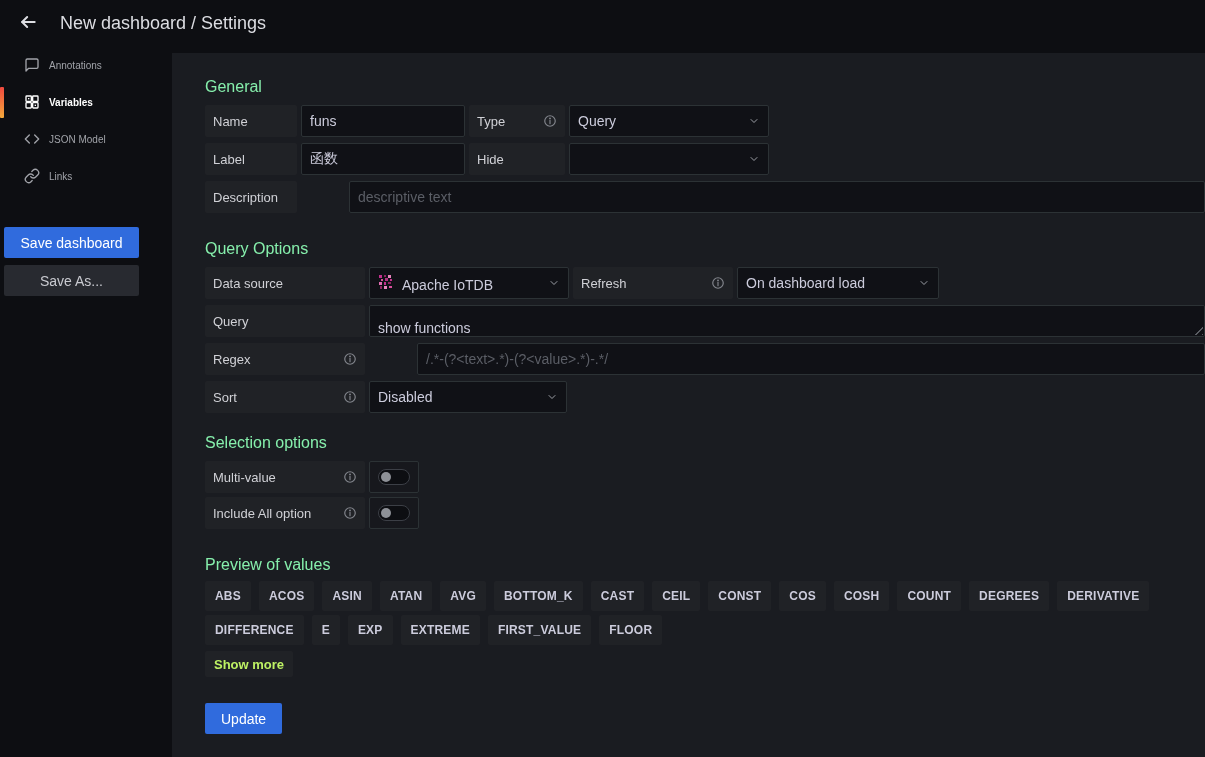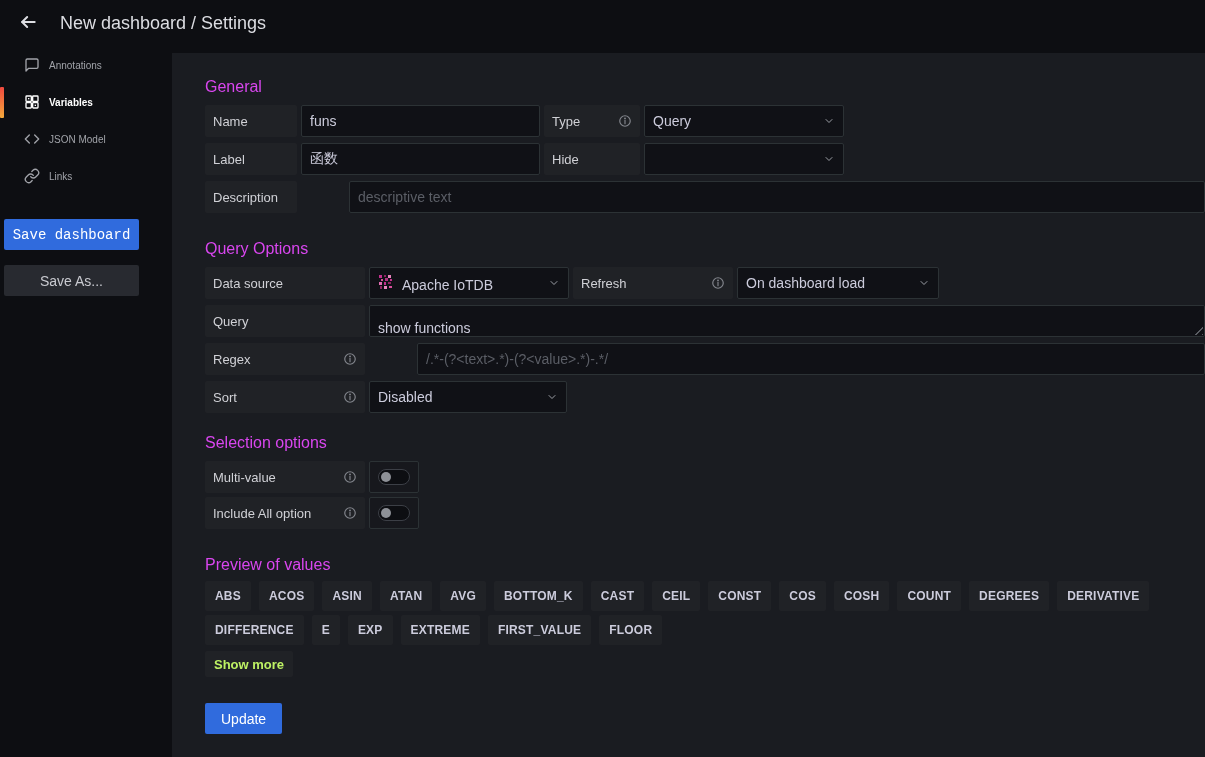--- a/index.html
+++ b/index.html
@@ -29,37 +29,37 @@
   .nav-item.active::before { content:""; position:absolute; left:0; top:3px; bottom:3px; width:4px;
     border-radius:1px; background:linear-gradient(180deg,#f0493f,#f5a93b); }
   .side-btn { position:absolute; left:4px; width:135px; height:31px; border:none; border-radius:2px;
     font-size:14px; font-weight:500; cursor:pointer; font-family:inherit; }
   .btn-primary { background:#306bdd; color:#ffffff; }
   .btn-secondary { background:#282a30; color:#c9cad0; }
 
   
   .content { position:absolute; left:172px; top:53px; right:0; bottom:0;
     background:#1a1c21; padding:24px 0 0 33px; }
-  .section-h { font-size:16px; font-weight:400; color:#d946ef; height:20px; line-height:20px; }
+  .section-h { font-size:16px; font-weight:400; color:#86efac; height:20px; line-height:20px; }
   .mb8 { margin-bottom:8px; } .mt26 { margin-top:26px; } .mt24 { margin-top:20px; } .mb6 { margin-bottom:6px; }
 
   .row { display:flex; gap:4px; margin-bottom:6px; height:32px; }
   .flabel { background:#202226; border-radius:2px; display:flex; align-items:center;
     padding:0 8px; font-size:13px; font-weight:500; color:#d0d1d6; }
   .sb { justify-content:space-between; }
   .w92{width:92px} .w96{width:96px} .w160{width:160px}
   .input,.select { background:#101116; border:1px solid #2c3235; border-radius:2px;
     color:#ccccdc; font-size:14px; font-family:inherit; }
   input.input { padding:0 8px; height:32px; outline:none; }
   input.input::placeholder { color:#5b5e66; }
   textarea.input { resize:none; padding:14px 8px; line-height:17px; outline:none; display:block;
     width:100%; height:32px; }
   .select { display:flex; align-items:center; justify-content:space-between; padding:0 8px; cursor:pointer; }
   .select .chev svg { width:12px; height:12px; display:block; }
-  .w204{width:239px} .w200{width:200px} .w202{width:202px} .w198{width:198px}
+  .w204{width:164px} .w200{width:200px} .w202{width:202px} .w198{width:198px}
   .stretch { flex:1;margin-left:48px; }
   .query-wrap { flex:1; position:relative; }
   .grip { position:absolute; right:2px; bottom:2px; width:9px; height:9px;
     background:repeating-linear-gradient(135deg, transparent 0 2px, #5a5d63 2px 3px, transparent 3px 5px);
     clip-path:polygon(100% 0, 100% 100%, 0 100%); pointer-events:none; }
   .ds-name { display:flex; align-items:flex-end; gap:8px; }
 
   .info-ic { display:flex; align-items:center; color:#83868d; cursor:pointer; }
   .info-ic svg { width:14px; height:14px; }
   .chev { color:#9b9ea5; }
@@ -135,21 +135,21 @@
     </div>
     <div class="nav-item">
       <span>
         <svg viewBox="0 0 24 24" fill="none" stroke="currentColor" stroke-width="2" stroke-linecap="round" stroke-linejoin="round">
             <path d="M10 13a5 5 0 0 0 7.54.54l3-3a5 5 0 0 0-7.07-7.07l-1.72 1.71"></path>
             <path d="M14 11a5 5 0 0 0-7.54-.54l-3 3a5 5 0 0 0 7.07 7.07l1.71-1.71"></path>
           </svg>
       </span>
       <span>Links</span>
     </div>
-    <button class="side-btn btn-primary" style="top:172px;font-family:Liberation Mono, monospace;">Save dashboard</button>
+    <button class="side-btn btn-primary" style="top:180px;">Save dashboard</button>
     <button class="side-btn btn-secondary" style="top:218px;">Save As...</button>
   </div>
 
   <div class="content">
 
     
     <div class="section-h mb8">General</div>
     <div class="row">
       <div class="flabel w92">Name</div>
       <input class="input w204" value="funs" style="">

